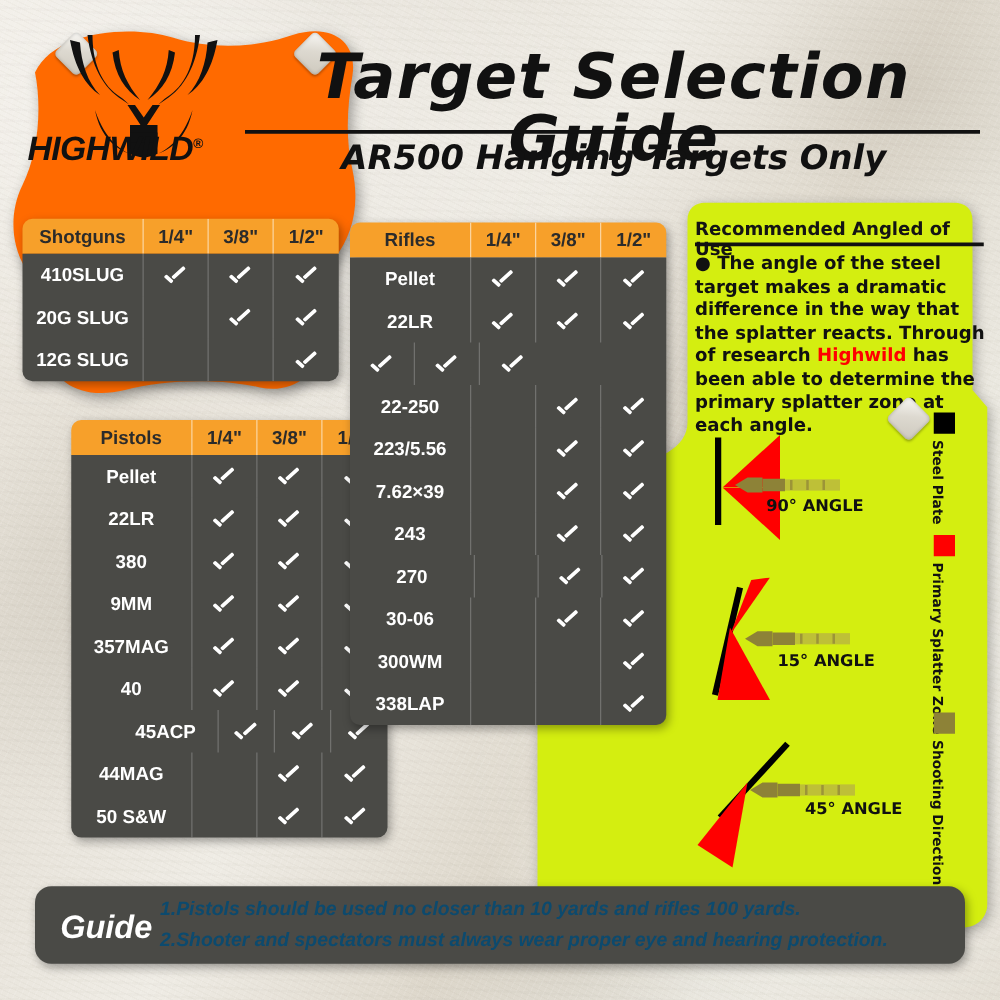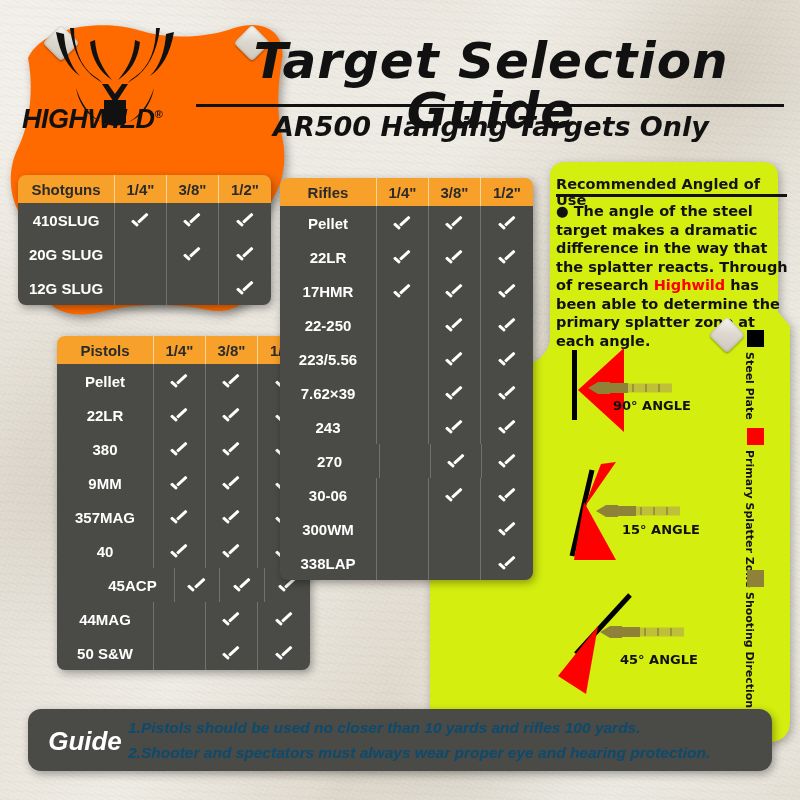--- a/index.html
+++ b/index.html
@@ -310,21 +310,21 @@
   <div class="bulletwrap" style="left:600px;top:625px;">
     <svg width="84" height="14" viewBox="0 0 84 14">
       <path d="M0 7 L10 1 L22 1 L22 13 L10 13 Z" fill="#8D8237"></path>
       <rect x="22" y="2" width="18" height="10" fill="#8D8237"></rect>
       <rect x="40" y="2.5" width="44" height="9" fill="#B7B044" opacity=".75"></rect>
       <rect x="44" y="3" width="2" height="8" fill="#8D8237" opacity=".7"></rect>
       <rect x="57" y="3" width="2" height="8" fill="#8D8237" opacity=".7"></rect>
       <rect x="70" y="3" width="2" height="8" fill="#8D8237" opacity=".7"></rect>
     </svg>
   </div>
-  <div class="anglelabel" style="left:620px;top:640px;margin-top:12px;">45° ANGLE</div>
+  <div class="anglelabel" style="left:644px;top:640px;">45° ANGLE</div>
 </div>
 
 <div class="hole" style="left:714px;top:322px;"></div>
 
 <div class="legend-sw" style="left:747px;top:330px;background:#000000;"></div>
 <div class="legend-txt" style="left:756px;top:352px;">Steel Plate</div>
 
 <div class="legend-sw" style="left:747px;top:428px;background:#FF0000;"></div>
 <div class="legend-txt" style="left:756px;top:450px;">Primary Splatter Zone</div>
 
@@ -511,21 +511,20 @@
           <span class="chk"></span>
         </div>
         <div class="cell" style="width: 52px;">
           <span class="chk"></span>
         </div>
         <div class="cell" style="width: 52px;">
           <span class="chk"></span>
         </div>
       </div>
       <div class="trow">
-        <div class="cell lbl" style="width: 97px;">17HMR</div>
         <div class="cell" style="width: 52px;">
           <span class="chk"></span>
         </div>
         <div class="cell" style="width: 52px;">
           <span class="chk"></span>
         </div>
         <div class="cell" style="width: 52px;">
           <span class="chk"></span>
         </div>
       </div>

